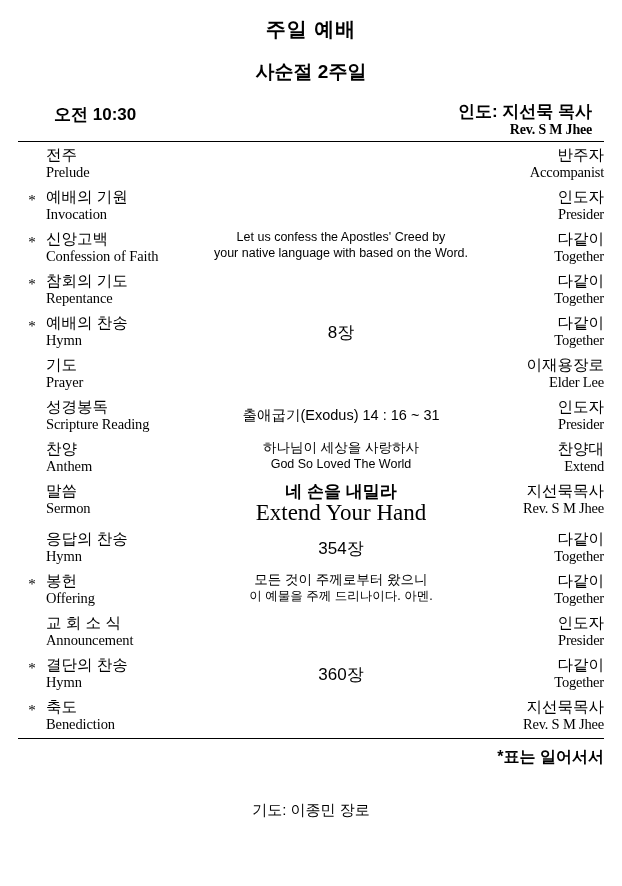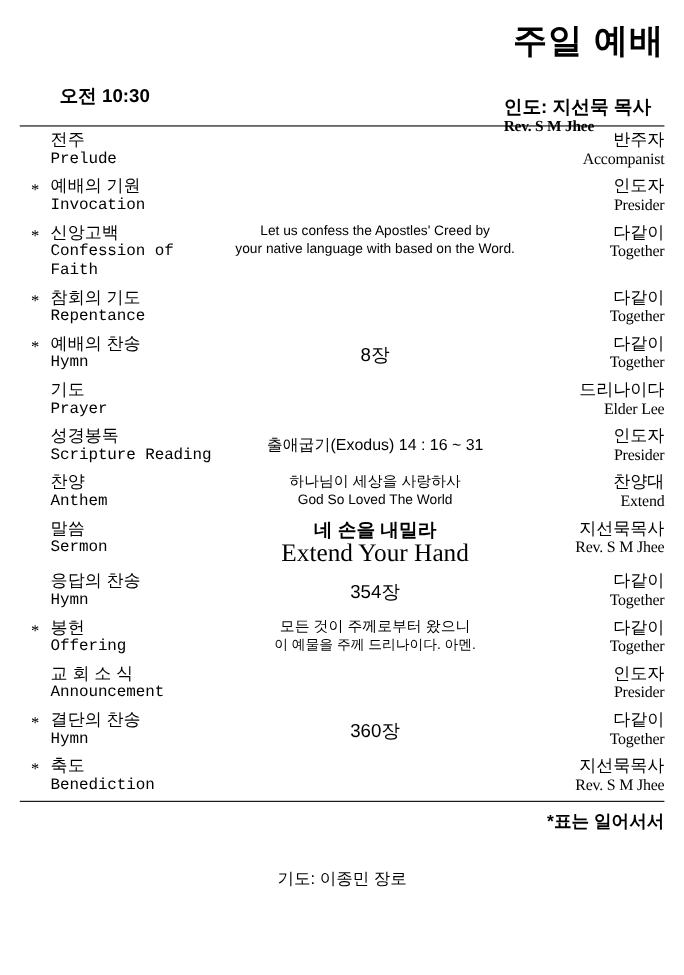--- a/index.html
+++ b/index.html
@@ -15,24 +15,24 @@
     overflow: hidden;
   }
   .page {
     position: relative;
     width: 622px;
     height: 886px;
     box-sizing: border-box;
     padding: 0 18px;
   }
   .title {
-    text-align: right;
-    font-family: "Liberation Sans", sans-serif;
-    font-weight: bold;
-    font-size: 31px;
+    text-align: center;
+    font-family: "Liberation Sans", sans-serif;
+    font-weight: bold;
+    font-size: 20px;
     letter-spacing: 1px;
     margin-top: 16px;
   }
   .subtitle {
     text-align: center;
     font-family: "Liberation Sans", sans-serif;
     font-weight: bold;
     font-size: 19px;
     margin-top: 16px;
   }
@@ -45,22 +45,22 @@
     position: absolute;
     left: 36px;
     top: 4px;
     font-family: "Liberation Sans", sans-serif;
     font-weight: bold;
     font-size: 17px;
   }
   .meta-leader {
     position: absolute;
     right: 12px;
-    top: 16px;
-    text-align: left;
+    top: 3px;
+    text-align: right;
   }
   .meta-leader .kor {
     font-family: "Liberation Sans", sans-serif;
     font-weight: bold;
     font-size: 17px;
     display: block;
     line-height: 20px;
   }
   .meta-leader .eng {
     font-family: "Liberation Serif", serif;
@@ -104,21 +104,21 @@
     padding: 3px 0 3px 0;
   }
   .kor-name {
     display: block;
     font-family: "Liberation Sans", sans-serif;
     font-size: 15.5px;
     line-height: 19px;
   }
   .eng-name {
     display: block;
-    font-family: Liberation Mono, monospace;
+    font-family: Liberation Serif, serif;
     font-size: 14.5px;
     line-height: 17px;
     letter-spacing: -0.1px;
   }
   .kor-who {
     display: block;
     font-family: "Liberation Sans", sans-serif;
     font-size: 15.5px;
     line-height: 19px;
   }
@@ -191,20 +191,21 @@
     font-size: 15px;
     line-height: 24px;
   }
 </style>
 </head>
 <body>
 
 <div class="page">
 
   <div class="title">주일 예배</div>
+  <div class="subtitle">사순절 2주일</div>
 
   <div class="meta-row">
     <div class="meta-time">오전 10:30</div>
     <div class="meta-leader">
       <span class="kor">인도: 지선묵 목사</span>
       <span class="eng">Rev. S M Jhee</span>
     </div>
   </div>
 
   <hr class="rule">
@@ -277,21 +278,21 @@
           </td>
         </tr>
         <tr>
           <td class="c-star"></td>
           <td class="c-name">
             <span class="kor-name">기도</span>
             <span class="eng-name">Prayer</span>
           </td>
           <td class="c-mid"></td>
           <td class="c-who">
-            <span class="kor-who">드리나이다</span>
+            <span class="kor-who">이재용장로</span>
             <span class="eng-who">Elder Lee</span>
           </td>
         </tr>
         <tr>
           <td class="c-star"></td>
           <td class="c-name">
             <span class="kor-name">성경봉독</span>
             <span class="eng-name">Scripture Reading</span>
           </td>
           <td class="c-mid">

